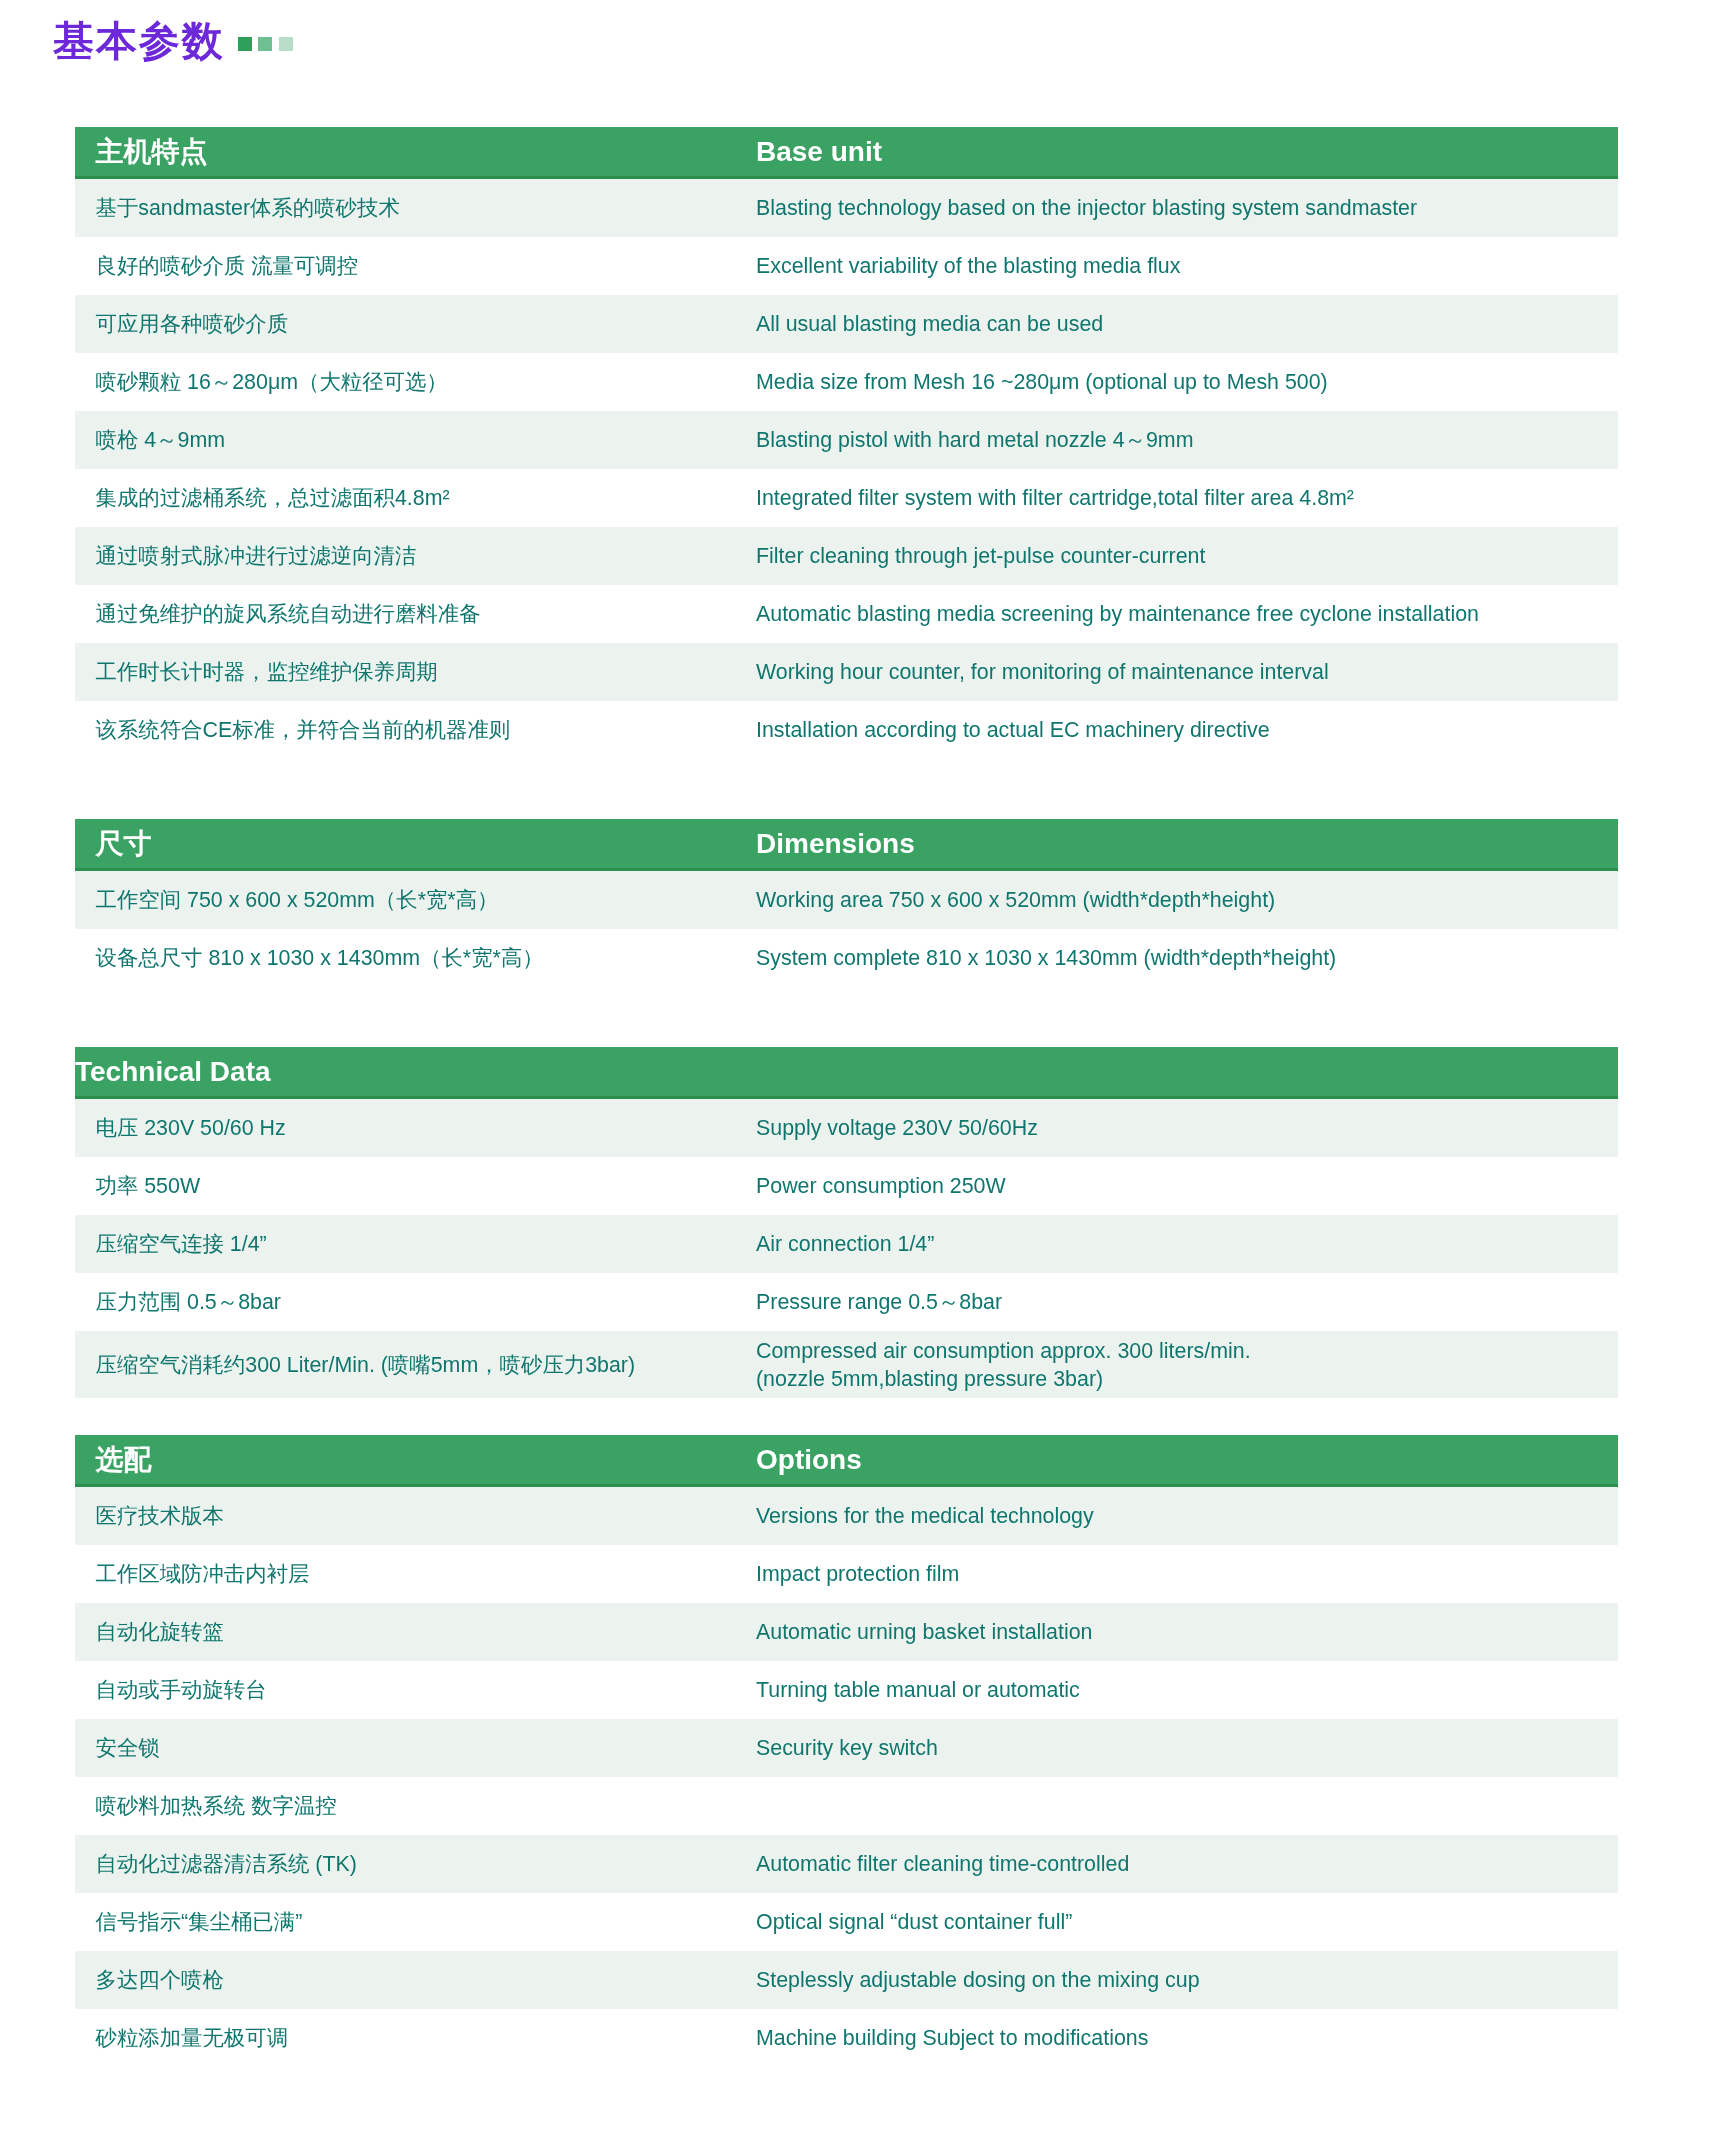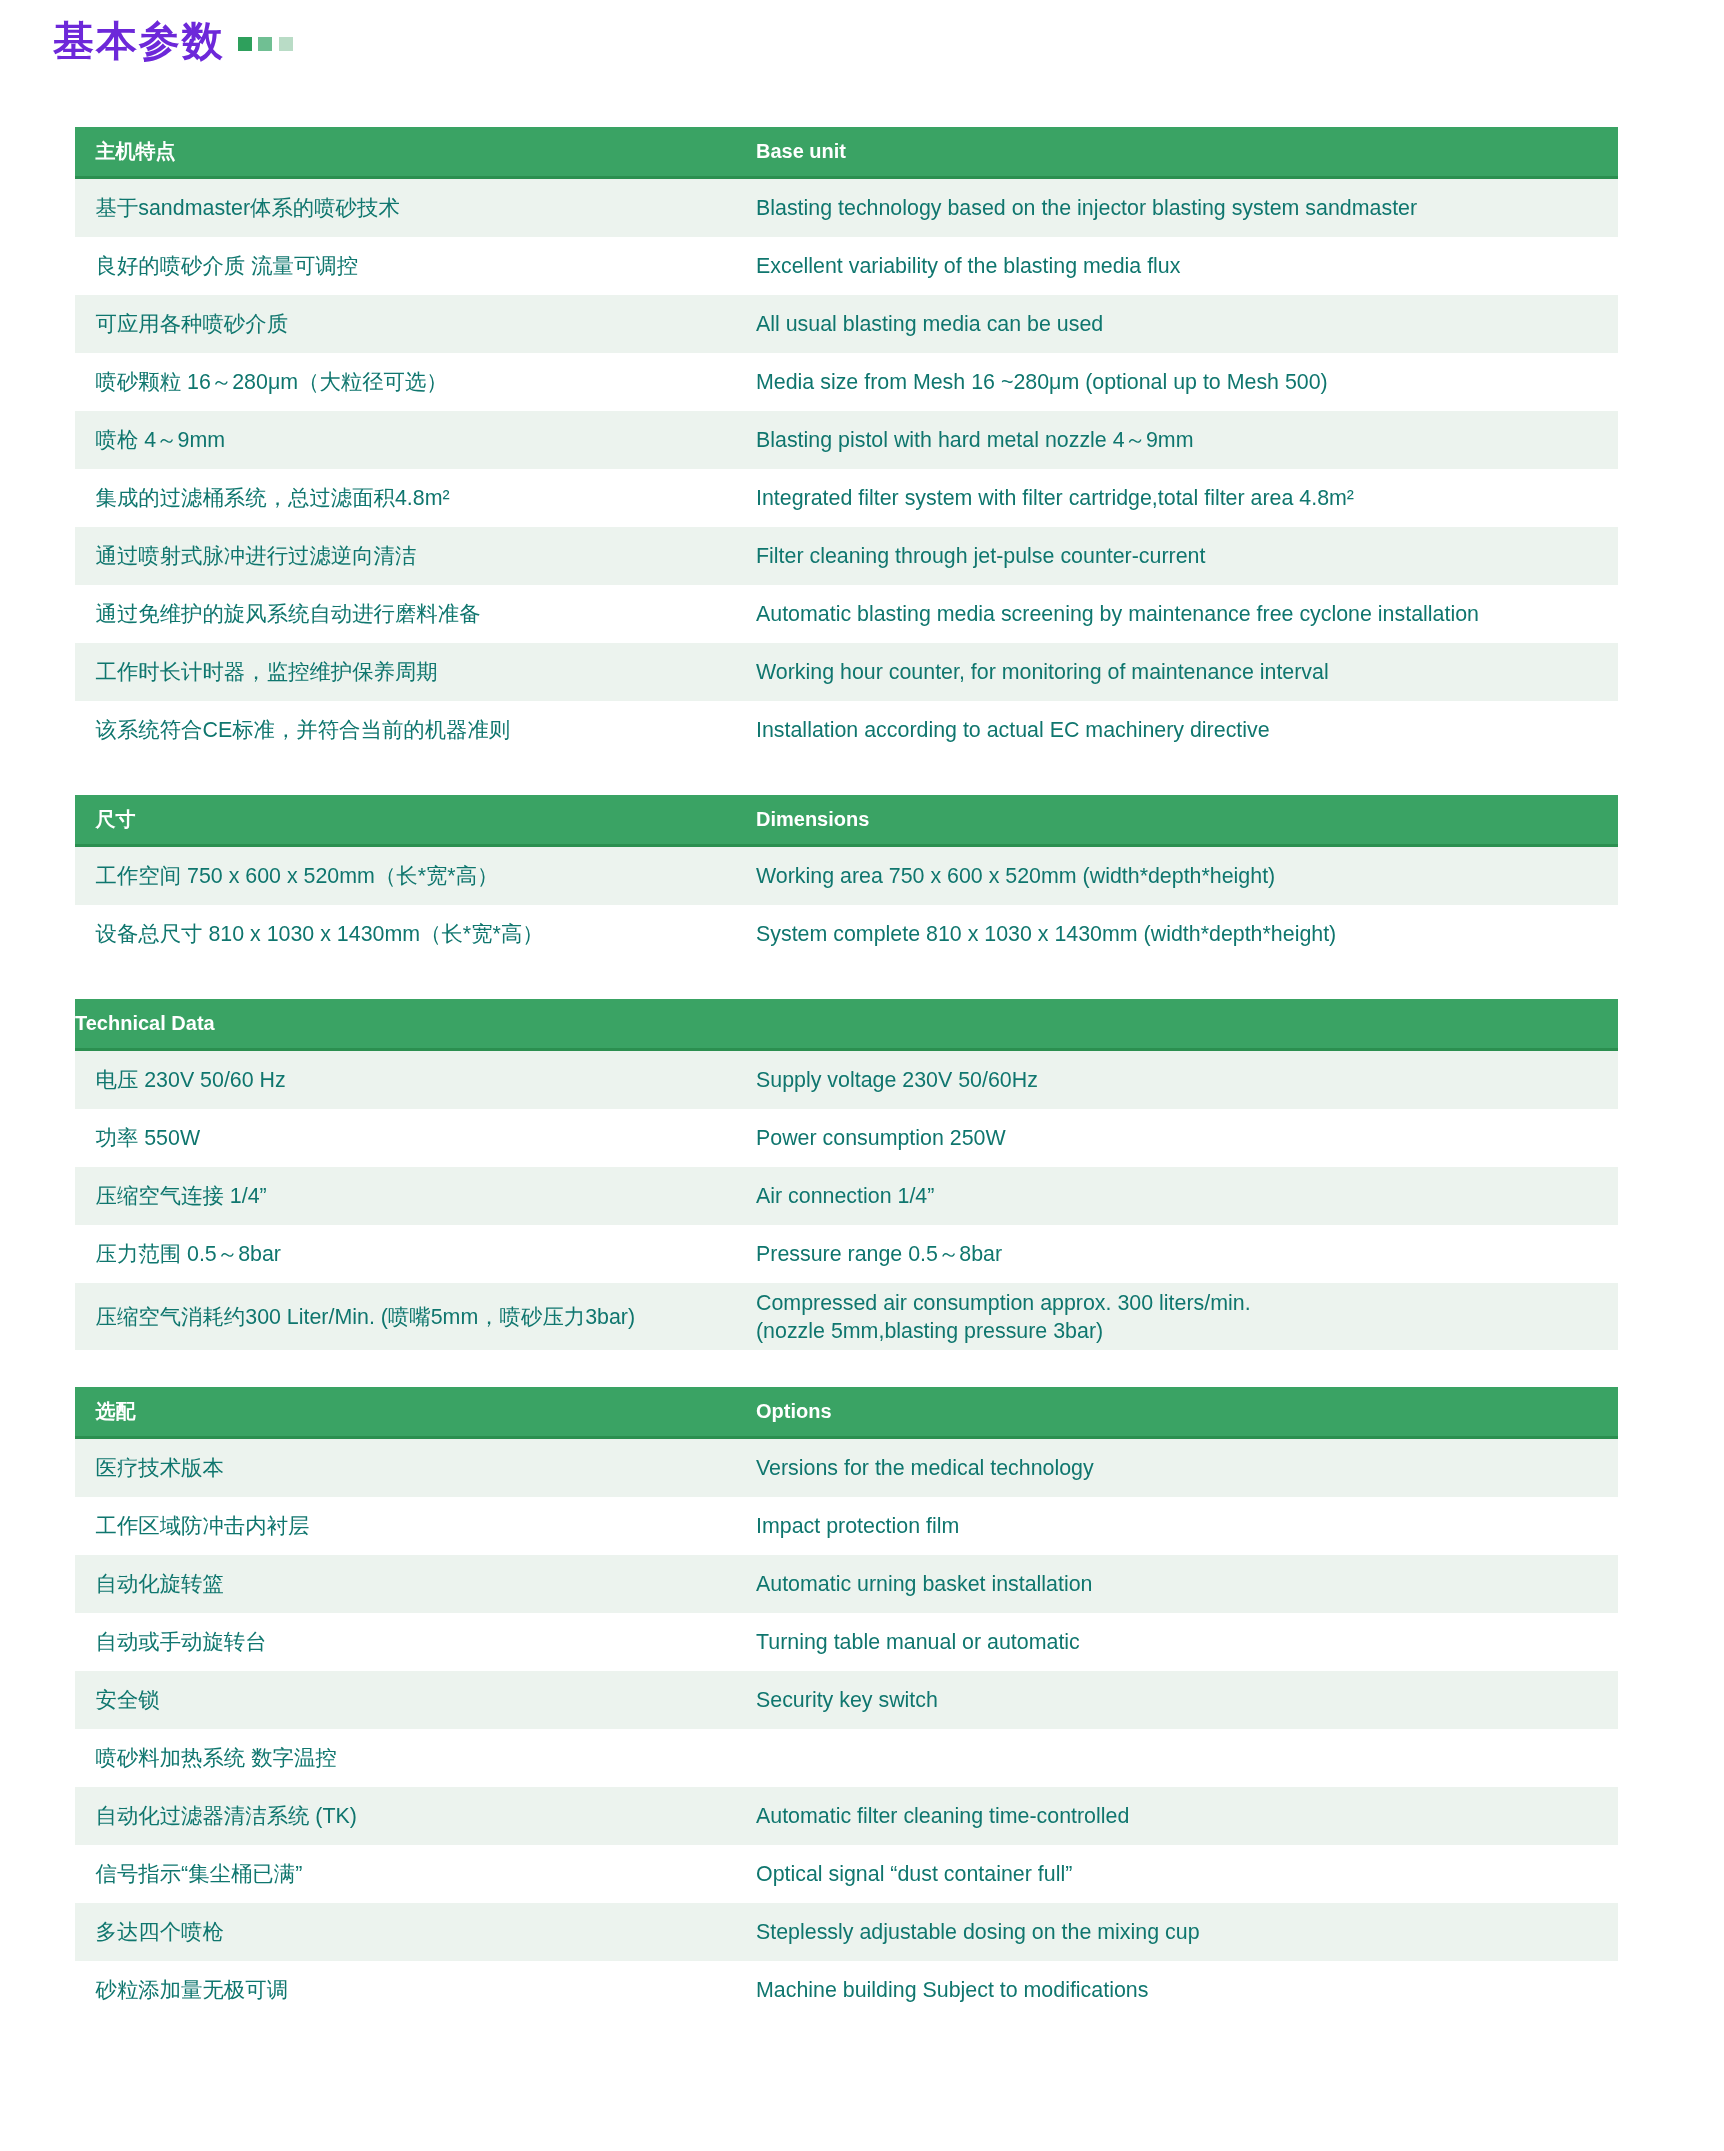--- a/index.html
+++ b/index.html
@@ -38,32 +38,32 @@
     width: 14px;
     height: 14px;
   }
   .tables {
     position: absolute;
     left: 75px;
     top: 127px;
     width: 1543px;
   }
   .spec-section { width: 100%; }
-  .spec-section + .spec-section { margin-top: 36px; }
+  .spec-section + .spec-section { margin-top: 60px; }
   .spec-section.s4 { margin-top: 37px; }
   .section-header {
     display: flex;
     align-items: center;
     height: 49px;
     background: #3aa364;
     border-bottom: 3.7px solid #2b8f50;
   }
   .section-header .hcell {
     color: #ffffff;
-    font-size: 20px;
+    font-size: 28px;
     font-weight: bold;
   }
   .hcell.zh, .cell.zh {
     width: 681px;
     padding-left: 20.5px;
     box-sizing: border-box;
     flex-shrink: 0;
   }
   .hcell.en, .cell.en {
     flex: 1;

